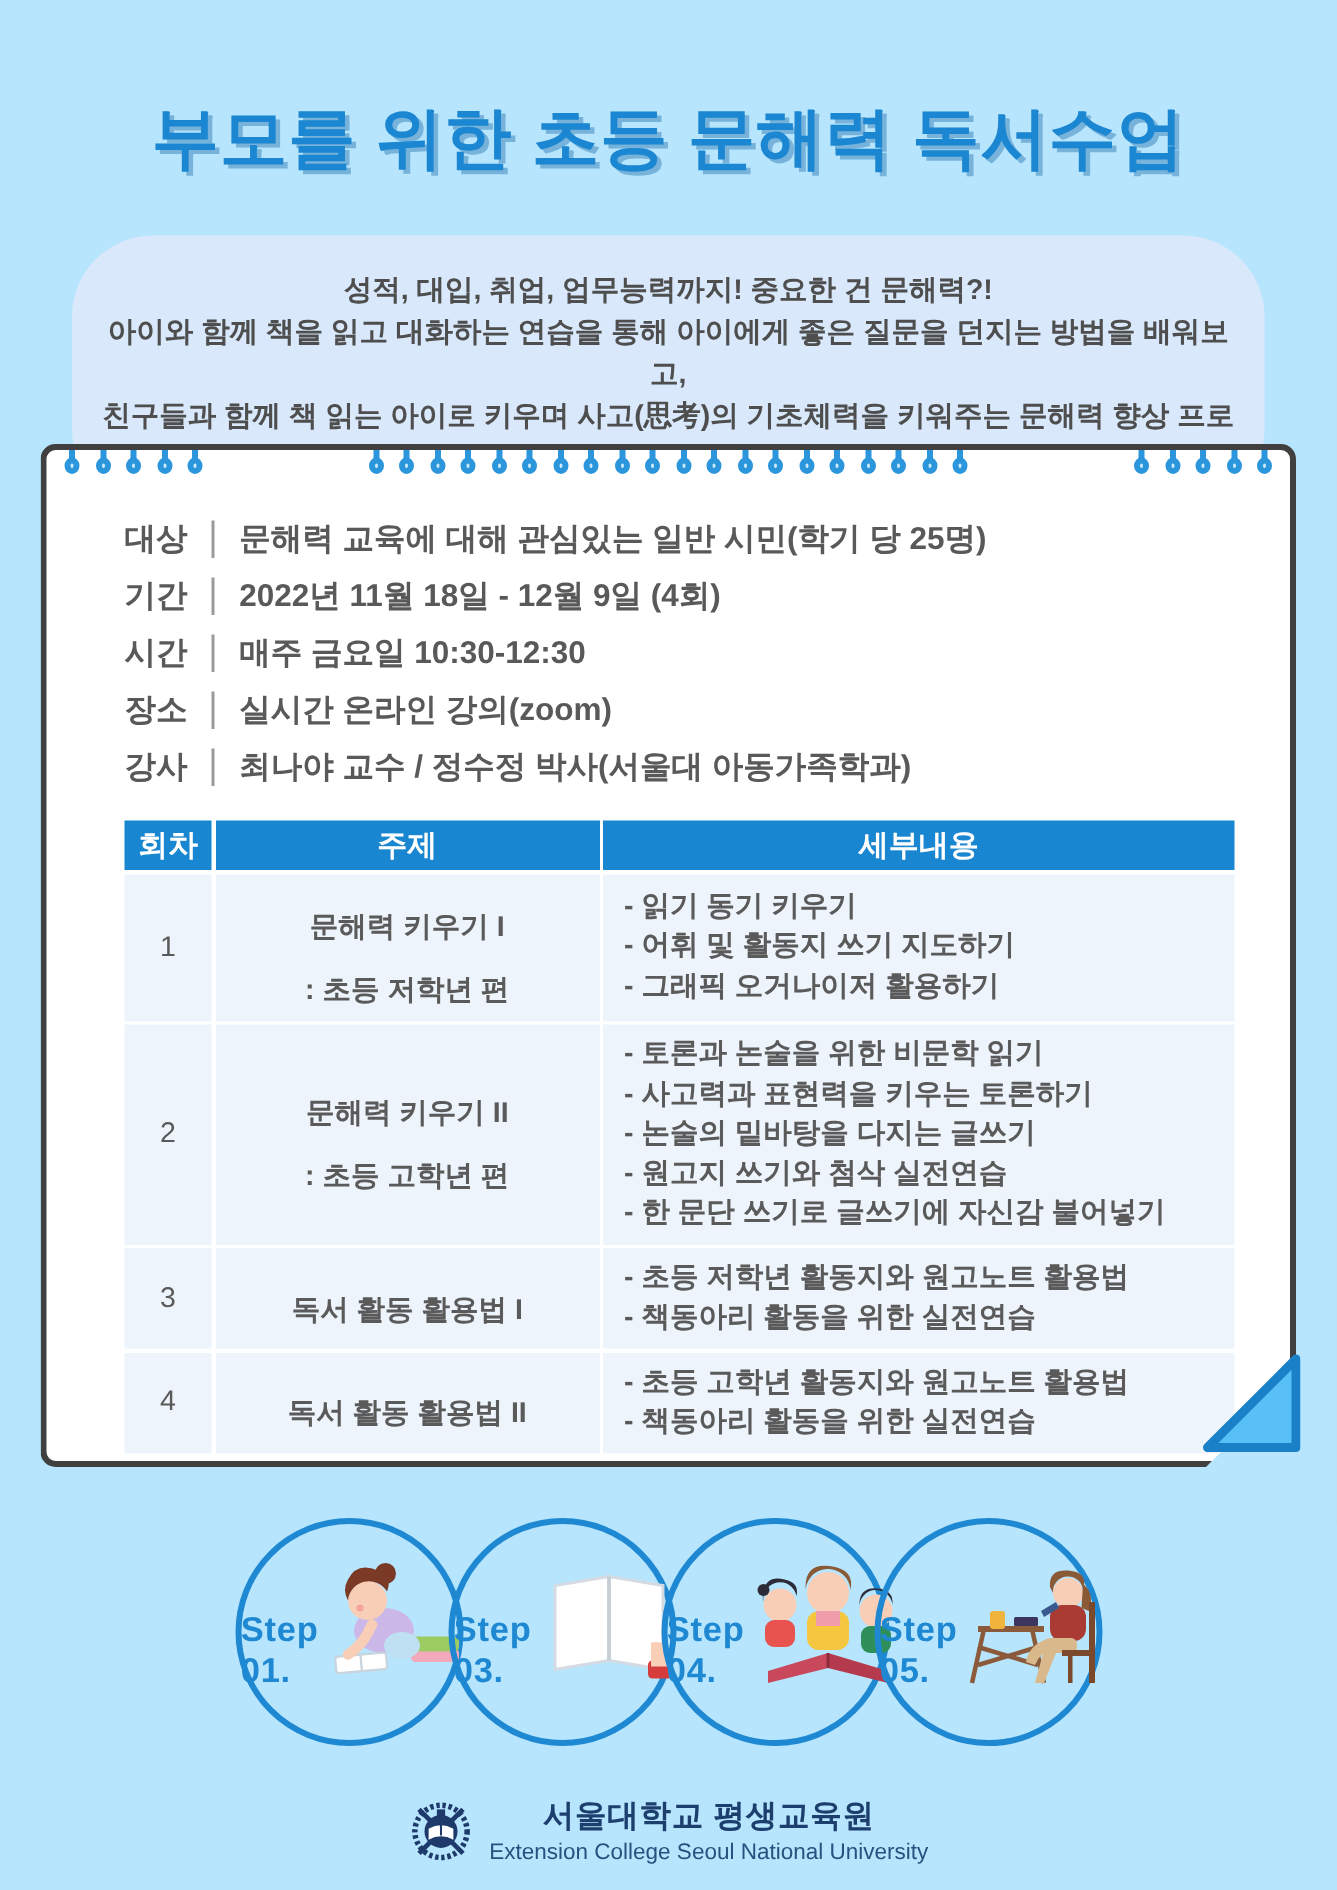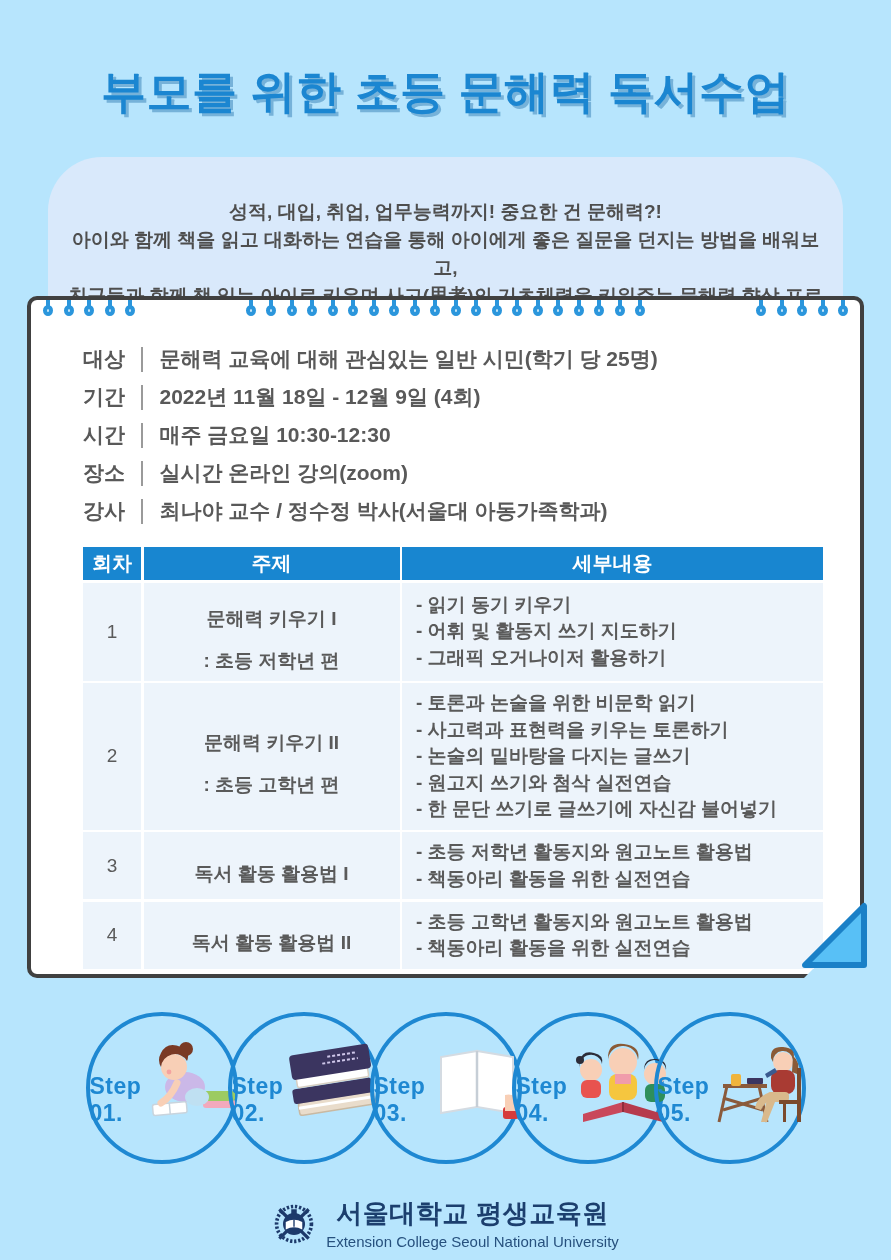--- a/index.html
+++ b/index.html
@@ -15,21 +15,21 @@
     position:absolute; top:62px; left:0; width:100%;
     text-align:center; font-size:45px; font-weight:900;
     color:#1b86d1; letter-spacing:0.5px;
     text-shadow:3px 3px 0 rgba(13,94,158,.38);
   }
 
   
   .intro {
     position:absolute; left:48px; top:157px; width:795px; min-height:104px;
     background:#d9e9fb; border-radius:54px;
-    padding:41px 12px 20px; text-align:center;
+    padding:23px 12px 20px; text-align:center;
     font-size:19px; line-height:28px; color:#4e4e4e; font-weight:600;
   }
 
   
   .card {
     position:absolute; left:27px; top:296px; width:837px; height:682px;
     background:#ffffff; border:4px solid #404040; border-radius:10px;
     clip-path:polygon(0 0,100% 0,100% calc(100% - 60px),calc(100% - 60px) 100%,0 100%);
   }
   .fold { position:absolute; right:24px; top:902px; width:67px; height:67px; }
@@ -87,21 +87,21 @@
   }
   .step-label { margin-top:23px; color:#1e88d2; font-weight:800; font-size:23px; letter-spacing:0.5px; }
   .step-icon { flex:1; display:flex; align-items:center; justify-content:center; padding-bottom:10px; }
 
   
   .footer {
     position:absolute; left:0; top:1196px; width:100%;
     display:flex; justify-content:center; align-items:center; gap:10px;
   }
   .footer-text { text-align:center; }
-  .org-ko { font-size:26px; font-weight:800; color:#1c3f6e; letter-spacing:0.5px; }
+  .org-ko { font-size:21px; font-weight:800; color:#1c3f6e; letter-spacing:0.5px; }
   .org-en { font-size:15px; color:#27517e; margin-top:2px; }
 </style>
 </head>
 <body>
 
 <div class="page">
 
   <div class="title">부모를 위한 초등 문해력 독서수업</div>
 
   <div class="intro">
@@ -248,36 +248,20 @@
           <circle cx="28" cy="31" r="2.4" fill="#f4a3a0"></circle>
           <g transform="rotate(-5 30 70)">
             <rect x="12" y="62" width="34" height="11" rx="2" fill="#ffffff" stroke="#c9d4dd" stroke-width="1.5"></rect>
             <line x1="29" y1="62" x2="29" y2="73" stroke="#c9d4dd" stroke-width="1.5"></line>
           </g>
           <path d="M36 42 q-6 14 -16 20" stroke="#f8cfb6" stroke-width="7" fill="none" stroke-linecap="round"></path>
         </svg>
       </div>
     </div>
 
-    <div class="circle">
-      <div class="step-label">Step 02.</div>
-      <div class="step-icon">
-        <svg width="104" height="84" viewBox="0 0 104 84">
-          <g transform="rotate(-9 52 52)">
-            <rect x="14" y="56" width="76" height="13" rx="3" fill="#e9dccb" stroke="#c9b9a2" stroke-width="1.5"></rect>
-            <rect x="14" y="60" width="76" height="3" fill="#ffffff"></rect>
-            <rect x="10" y="42" width="80" height="15" rx="3" fill="#3b3560"></rect>
-            <rect x="16" y="30" width="72" height="11" rx="2" fill="#ffffff" stroke="#d8cfc2" stroke-width="1.5"></rect>
-            <rect x="12" y="8" width="80" height="25" rx="4" fill="#3b3560"></rect>
-            <line x1="50" y1="15" x2="78" y2="15" stroke="#cfc7ea" stroke-width="2" stroke-dasharray="3 2"></line>
-            <line x1="44" y1="21" x2="80" y2="21" stroke="#cfc7ea" stroke-width="2" stroke-dasharray="3 2"></line>
-          </g>
-        </svg>
-      </div>
-    </div>
 
     <div class="circle">
       <div class="step-label">Step 03.</div>
       <div class="step-icon">
         <svg width="104" height="84" viewBox="0 0 104 84">
           <path d="M52 10 L52 66 L16 72 L16 16 Z" fill="#ffffff" stroke="#d4dbe2" stroke-width="2"></path>
           <path d="M52 10 L52 66 L88 72 L88 16 Z" fill="#ffffff" stroke="#d4dbe2" stroke-width="2"></path>
           <line x1="52" y1="10" x2="52" y2="66" stroke="#c6ced6" stroke-width="2.5"></line>
           <rect x="78" y="66" width="16" height="12" rx="3" fill="#d63c3c"></rect>
           <path d="M80 54 q10 -2 12 6 l0 10 l-12 0 z" fill="#f8cfb6"></path>

